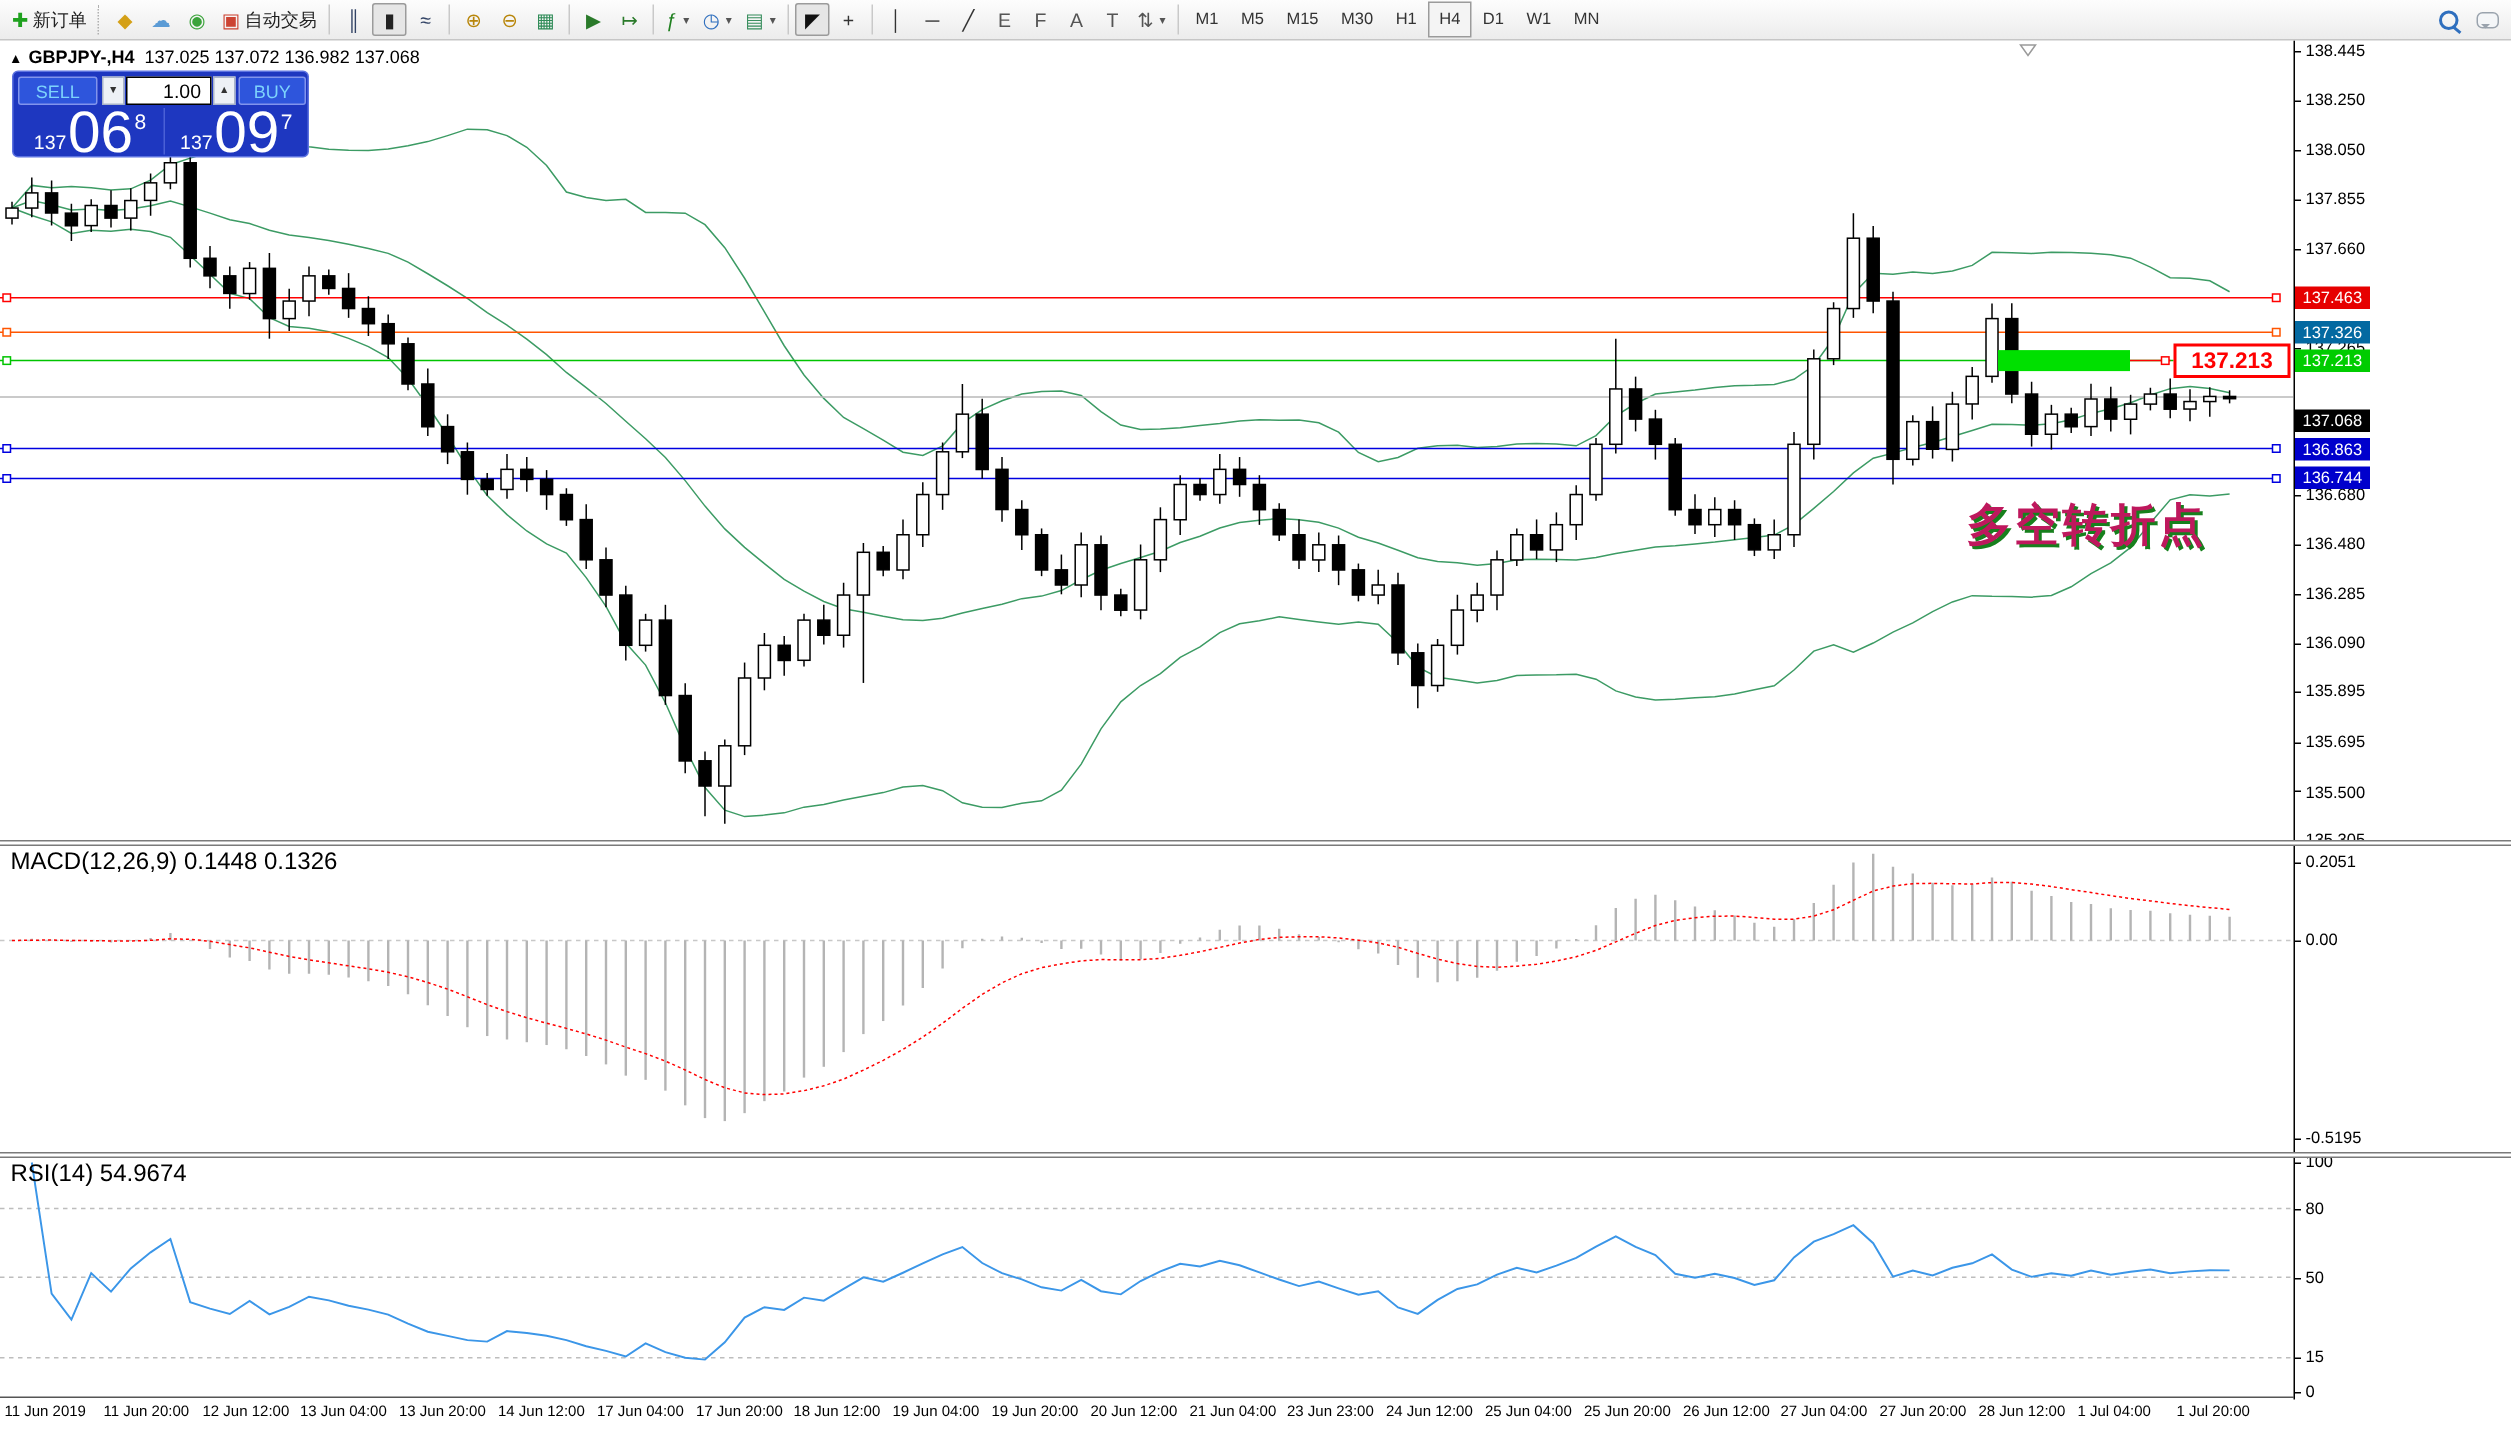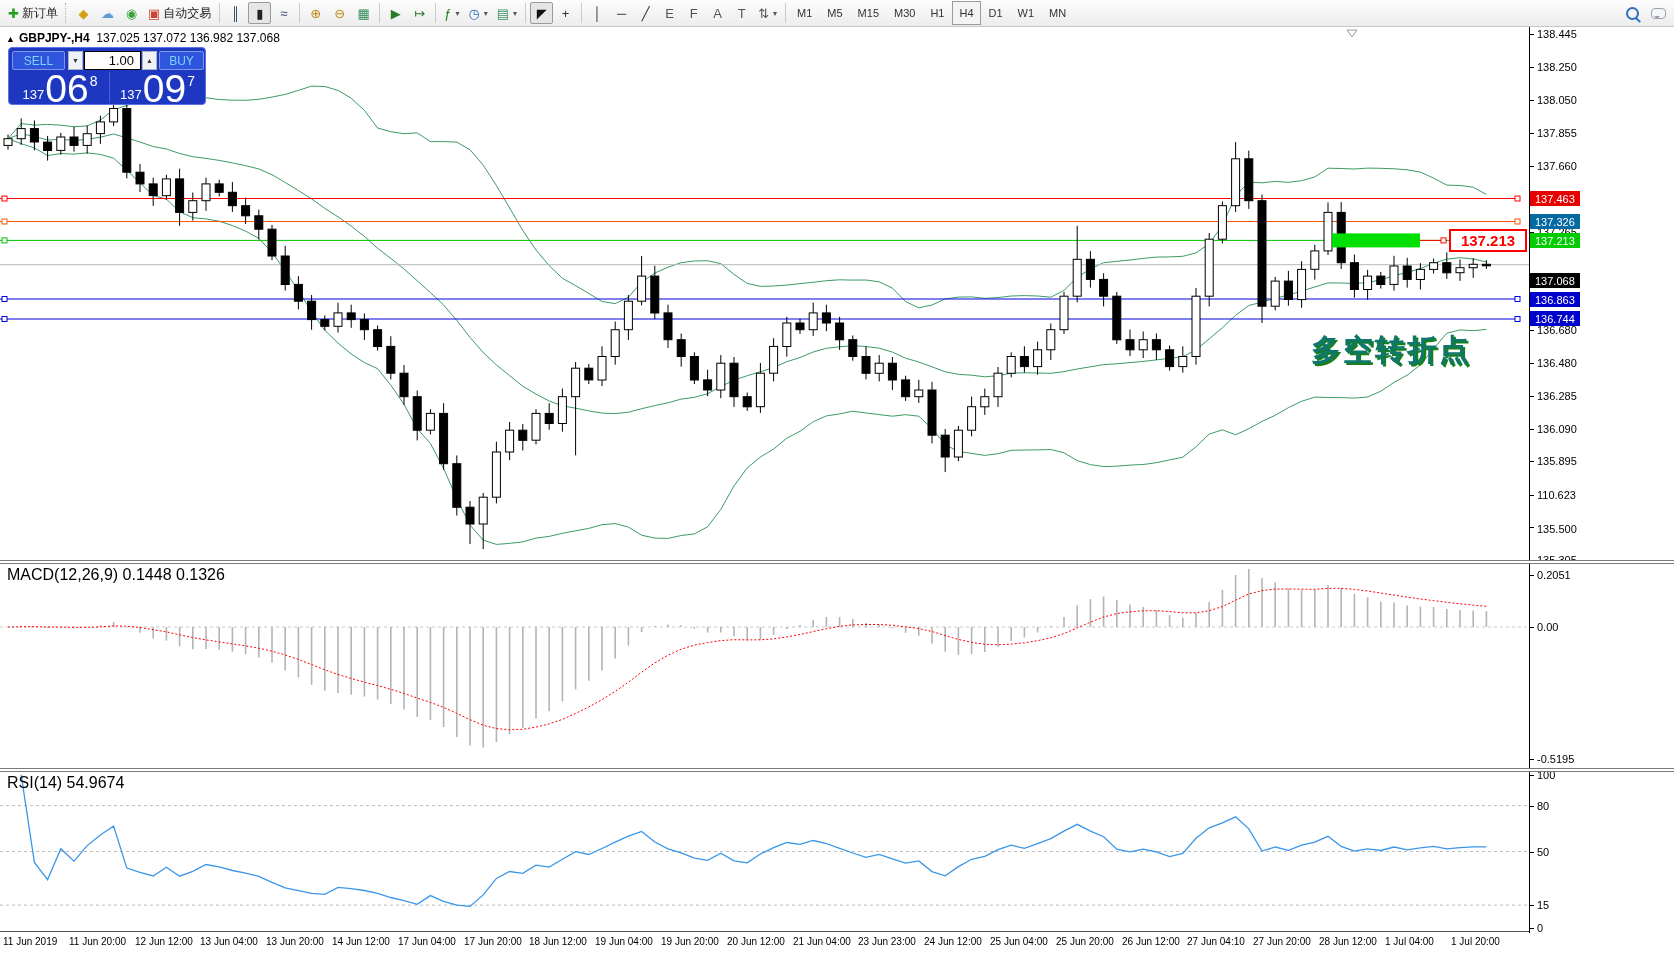--- a/index.html
+++ b/index.html
@@ -28,21 +28,21 @@
   .ctitle .tri{font-size:9px;margin-right:4px}
   svg{position:absolute;left:0;display:block}
   .hsep{position:absolute;left:0;width:1674px;height:2px;border-top:1px solid #7a7a7a;border-bottom:1px solid #7a7a7a;background:#fff;z-index:30}
   .axis{position:absolute;left:1529px;top:27px;width:145px;height:906px;background:#fff;border-left:1px solid #000;z-index:25}
   .tick{position:absolute;left:7px;font-size:11px;color:#000;white-space:nowrap}
   .tickdash{position:absolute;left:0;width:4px;height:1px;background:#000}
   .badge{position:absolute;left:0;height:15px;padding:0 5px;font-size:11px;color:#fff;display:flex;align-items:center;white-space:nowrap}
   .indlabel{position:absolute;font-size:16px;color:#000;z-index:20}
   .dates{position:absolute;left:0;top:933px;width:1529px;height:20px;background:#fff}
   .dlabel{position:absolute;top:3px;font-size:10px;color:#000;white-space:nowrap}
-  .cn-note{position:absolute;left:1311px;top:330px;font-size:30px;font-weight:bold;color:#0f766e;
+  .cn-note{position:absolute;left:1311px;top:330px;font-size:30px;font-weight:bold;color:#be185d;
            text-shadow:2px 2px 0 #17801d;letter-spacing:2px;z-index:15}
   .plabel{position:absolute;left:1449px;top:229px;width:74px;height:19px;background:#fff;border:2px solid #ff0000;
           color:#ff0000;font-size:15px;font-weight:bold;display:flex;align-items:center;justify-content:center;z-index:16}
   
   .qpanel{position:absolute;left:8px;top:47px;width:198px;height:58px;background:#1e37c0;border:1px solid #5d73e0;
           border-radius:4px;z-index:40;box-sizing:border-box}
   .qbtn{position:absolute;top:3px;height:19px;background:#2e55dc;border:1px solid #8194ec;border-radius:2px;
         color:#7dd3fc;font-size:12px;display:flex;align-items:center;justify-content:center;box-sizing:border-box}
   .qstep{position:absolute;top:3px;width:15px;height:19px;background:#eef1f6;border:1px solid #aab4c8;box-sizing:border-box;
          display:flex;align-items:center;justify-content:center;font-size:7px;color:#333}
@@ -590,21 +590,21 @@
     <div class="tick" style="top:297px">136.680</div>
     <div class="tickdash" style="top:336px"></div>
     <div class="tick" style="top:330px">136.480</div>
     <div class="tickdash" style="top:369px"></div>
     <div class="tick" style="top:363px">136.285</div>
     <div class="tickdash" style="top:402px"></div>
     <div class="tick" style="top:396px">136.090</div>
     <div class="tickdash" style="top:434px"></div>
     <div class="tick" style="top:428px">135.895</div>
     <div class="tickdash" style="top:468px"></div>
-    <div class="tick" style="top:462px">110.623</div>
+    <div class="tick" style="top:462px">135.695</div>
     <div class="tickdash" style="top:500px"></div>
     <div class="tick" style="top:496px">135.500</div>
     <div class="tickdash" style="top:533px"></div>
     <div class="tick" style="top:527px">135.305</div>
     <div class="badge" style="top:164px;background:#e60000">137.463</div>
     <div class="badge" style="top:187px;background:#0369a1">137.326</div>
     <div class="badge" style="top:206px;background:#00cc00">137.213</div>
     <div class="badge" style="top:246px;background:#000000">137.068</div>
     <div class="badge" style="top:265px;background:#0000cc">136.863</div>
     <div class="badge" style="top:284px;background:#0000cc">136.744</div>
@@ -638,18 +638,18 @@
     <span class="dlabel" style="left:529px">18 Jun 12:00</span>
     <span class="dlabel" style="left:595px">19 Jun 04:00</span>
     <span class="dlabel" style="left:661px">19 Jun 20:00</span>
     <span class="dlabel" style="left:727px">20 Jun 12:00</span>
     <span class="dlabel" style="left:793px">21 Jun 04:00</span>
     <span class="dlabel" style="left:858px">23 Jun 23:00</span>
     <span class="dlabel" style="left:924px">24 Jun 12:00</span>
     <span class="dlabel" style="left:990px">25 Jun 04:00</span>
     <span class="dlabel" style="left:1056px">25 Jun 20:00</span>
     <span class="dlabel" style="left:1122px">26 Jun 12:00</span>
-    <span class="dlabel" style="left:1187px">27 Jun 04:10</span>
+    <span class="dlabel" style="left:1187px">27 Jun 04:00</span>
     <span class="dlabel" style="left:1253px">27 Jun 20:00</span>
     <span class="dlabel" style="left:1319px">28 Jun 12:00</span>
     <span class="dlabel" style="left:1385px">1 Jul 04:00</span>
     <span class="dlabel" style="left:1451px">1 Jul 20:00</span>
   </div>
 
 </body></html>

